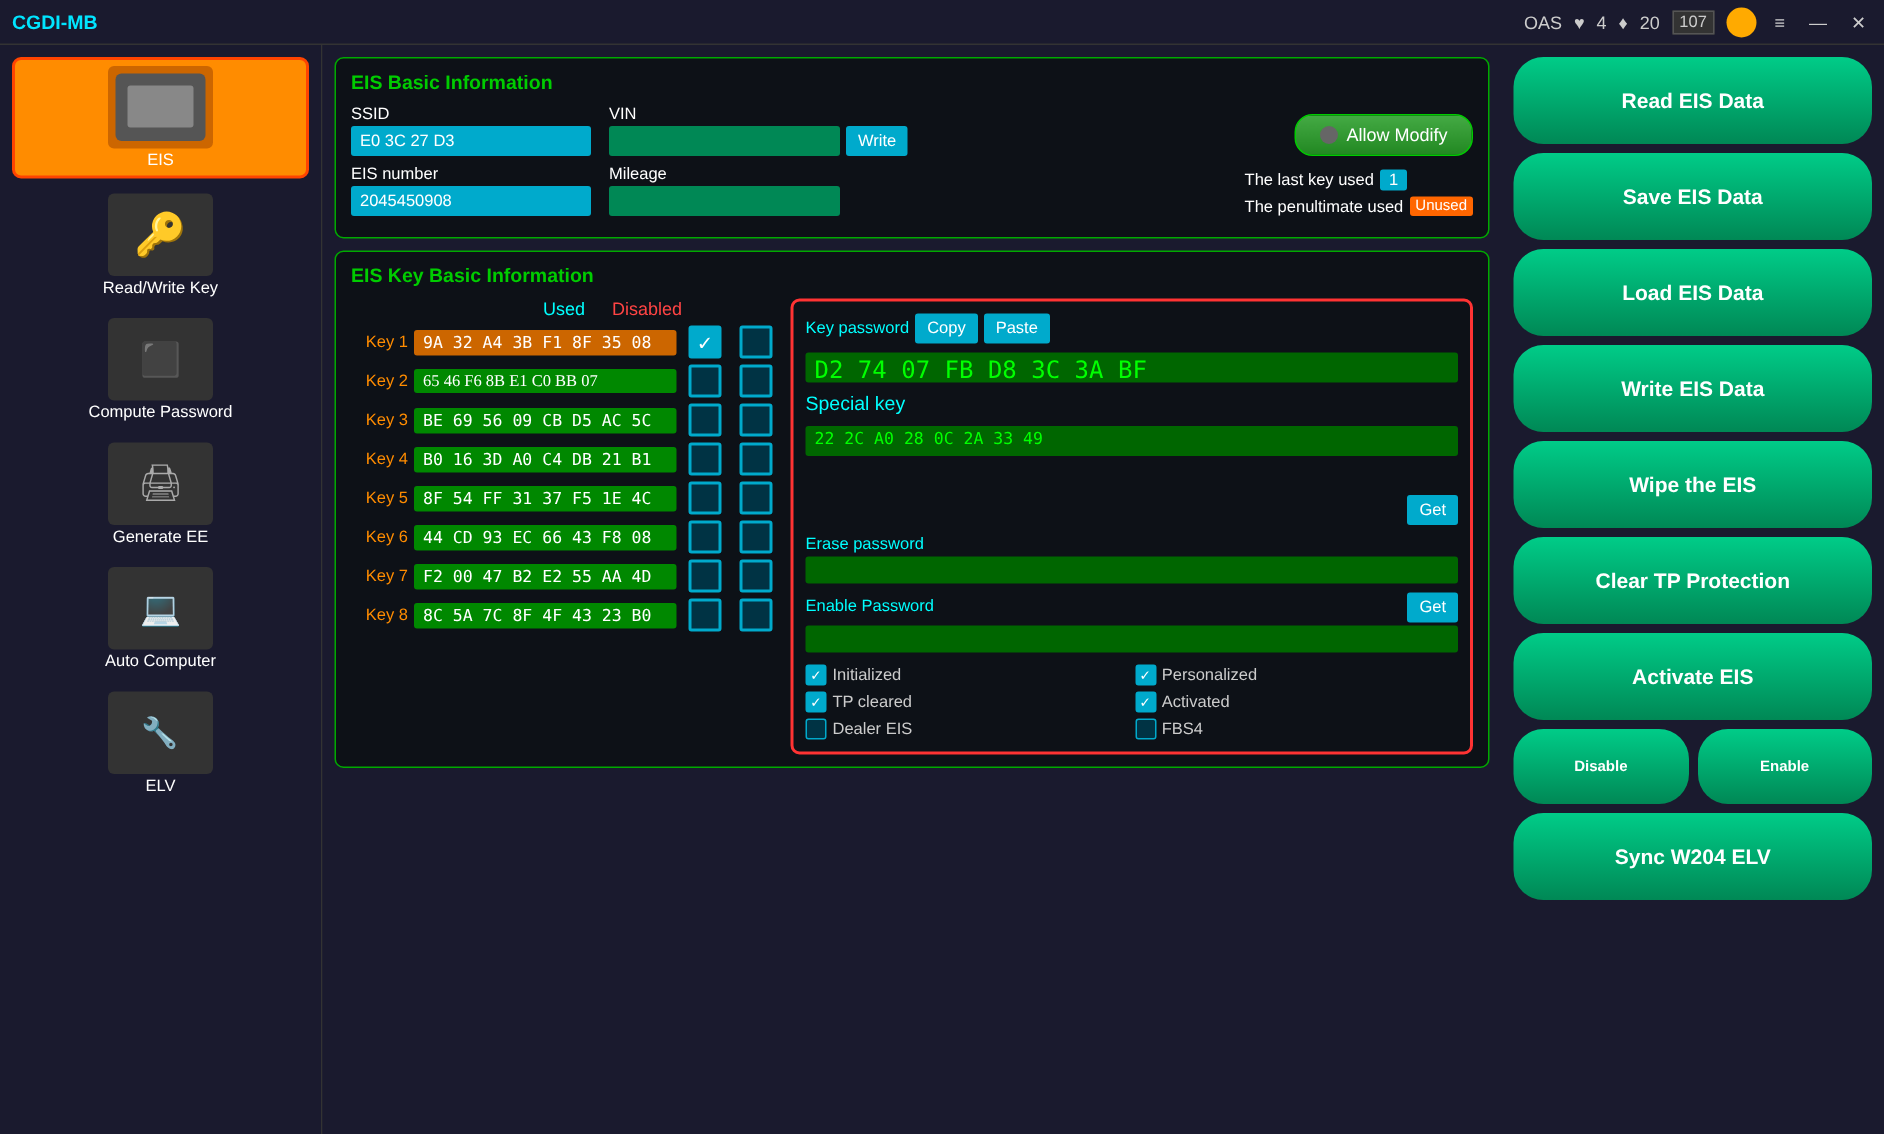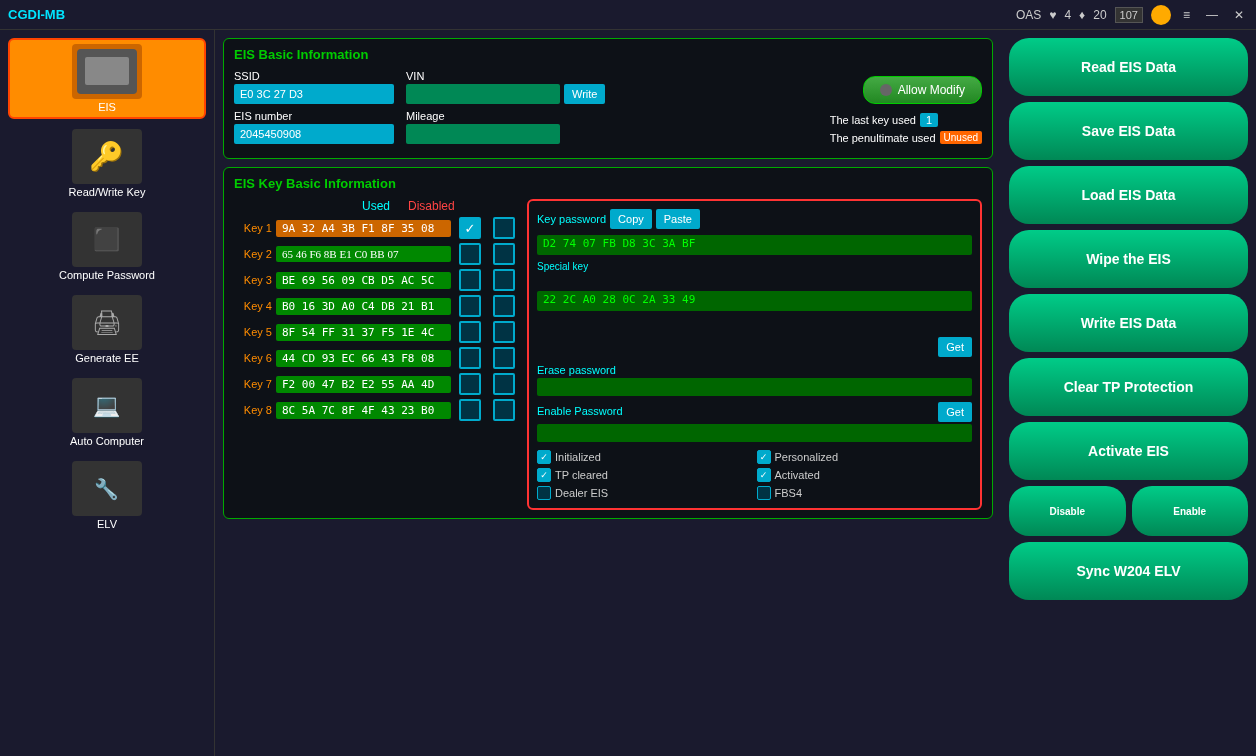--- a/index.html
+++ b/index.html
@@ -293,30 +293,30 @@
       padding: 2px 8px;
       cursor: pointer;
       font-size: 11px;
       border-radius: 2px;
       height: 20px;
     }
     .pwd-value {
       background: #006600;
       color: #00ff00;
       font-family: monospace;
-      font-size: 11px;
+      font-size: 16px;
       padding: 2px 6px;
       border-radius: 2px;
       width: 100%;
       height: 20px;
     }
     .special-key-label {
       color: #00ffff;
-      font-size: 10px;
-      margin-bottom: 19px;
+      font-size: 13px;
+      margin-bottom: 8px;
     }
     .special-key-value {
       background: #006600;
       color: #00ff00;
       font-family: monospace;
       font-size: 11px;
       padding: 2px 6px;
       border-radius: 2px;
       width: 100%;
       height: 20px;
@@ -659,22 +659,22 @@
         </div>
       </div>
     </div>
 
   </div>
 
   <div class="right-buttons">
     <button class="action-btn">Read  EIS Data</button>
     <button class="action-btn">Save EIS Data</button>
     <button class="action-btn">Load EIS Data</button>
+    <button class="action-btn">Write EIS Data</button>
     <button class="action-btn">Wipe the EIS</button>
-    <button class="action-btn">Write EIS Data</button>
     <button class="action-btn">Clear TP Protection</button>
     <button class="action-btn">Activate EIS</button>
     <div class="action-btn-row">
       <button class="action-btn-half">Disable</button>
       <button class="action-btn-half">Enable</button>
     </div>
     <button class="action-btn">Sync W204 ELV</button>
   </div>
 
 </div>

